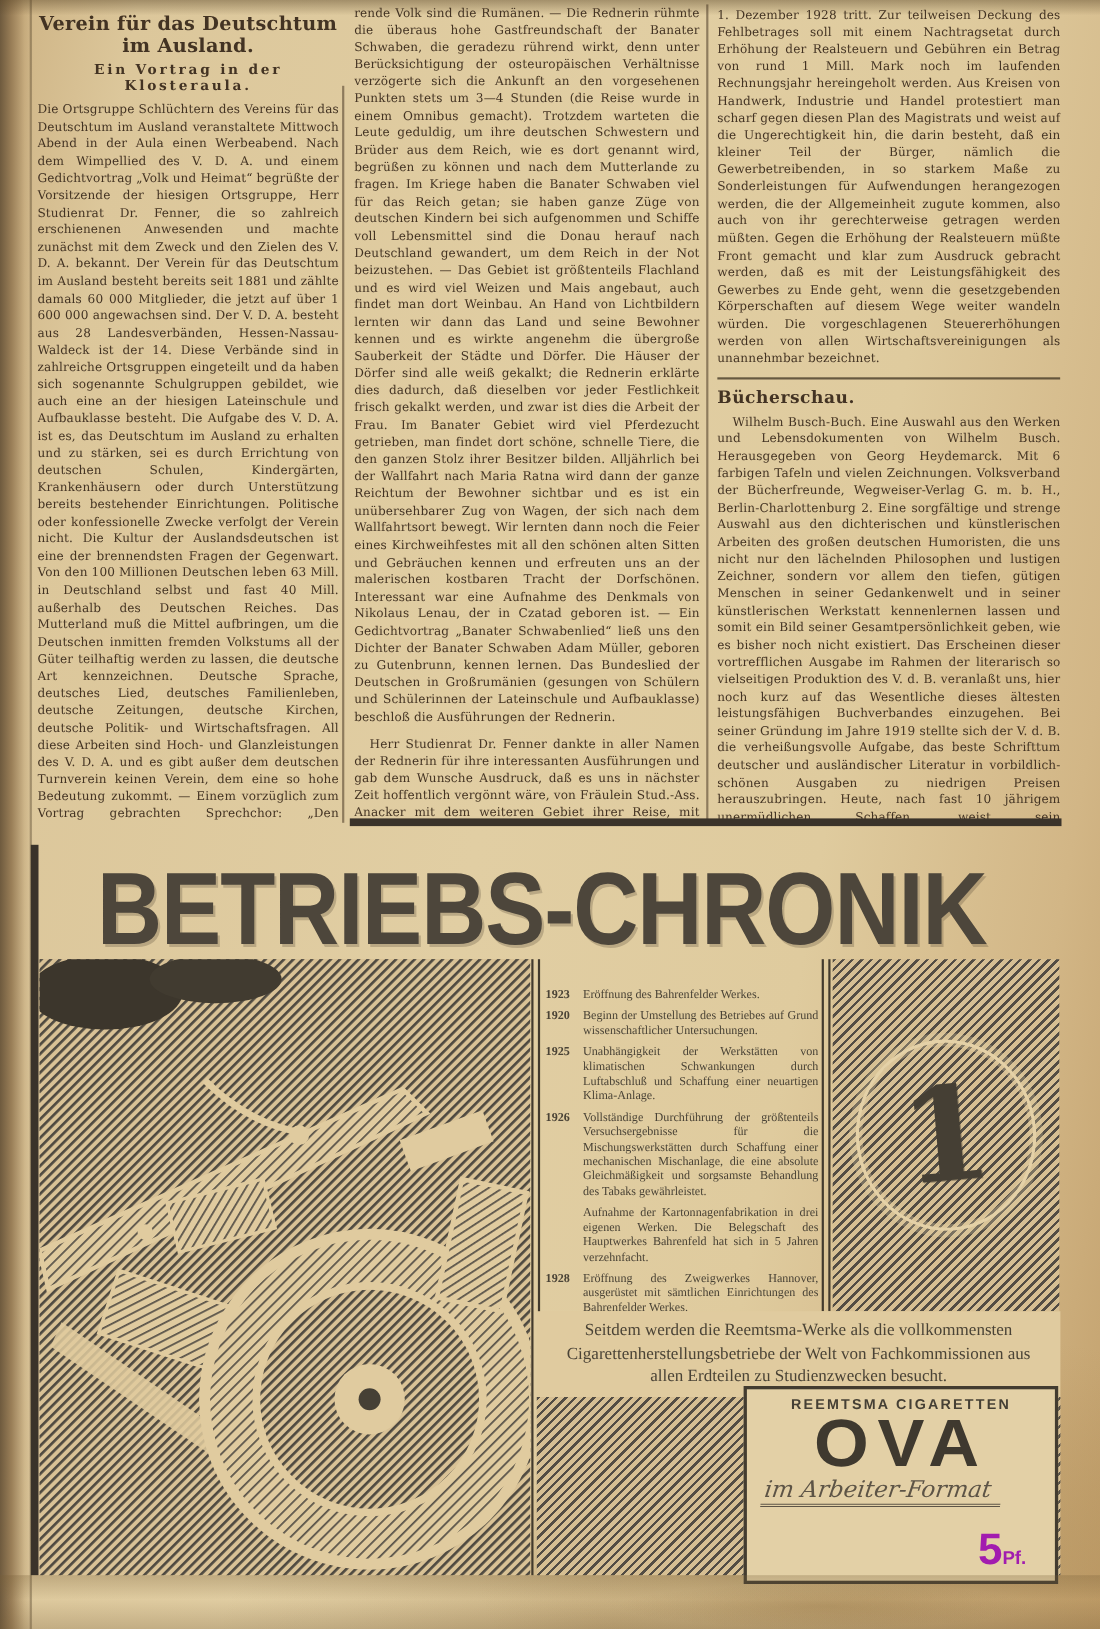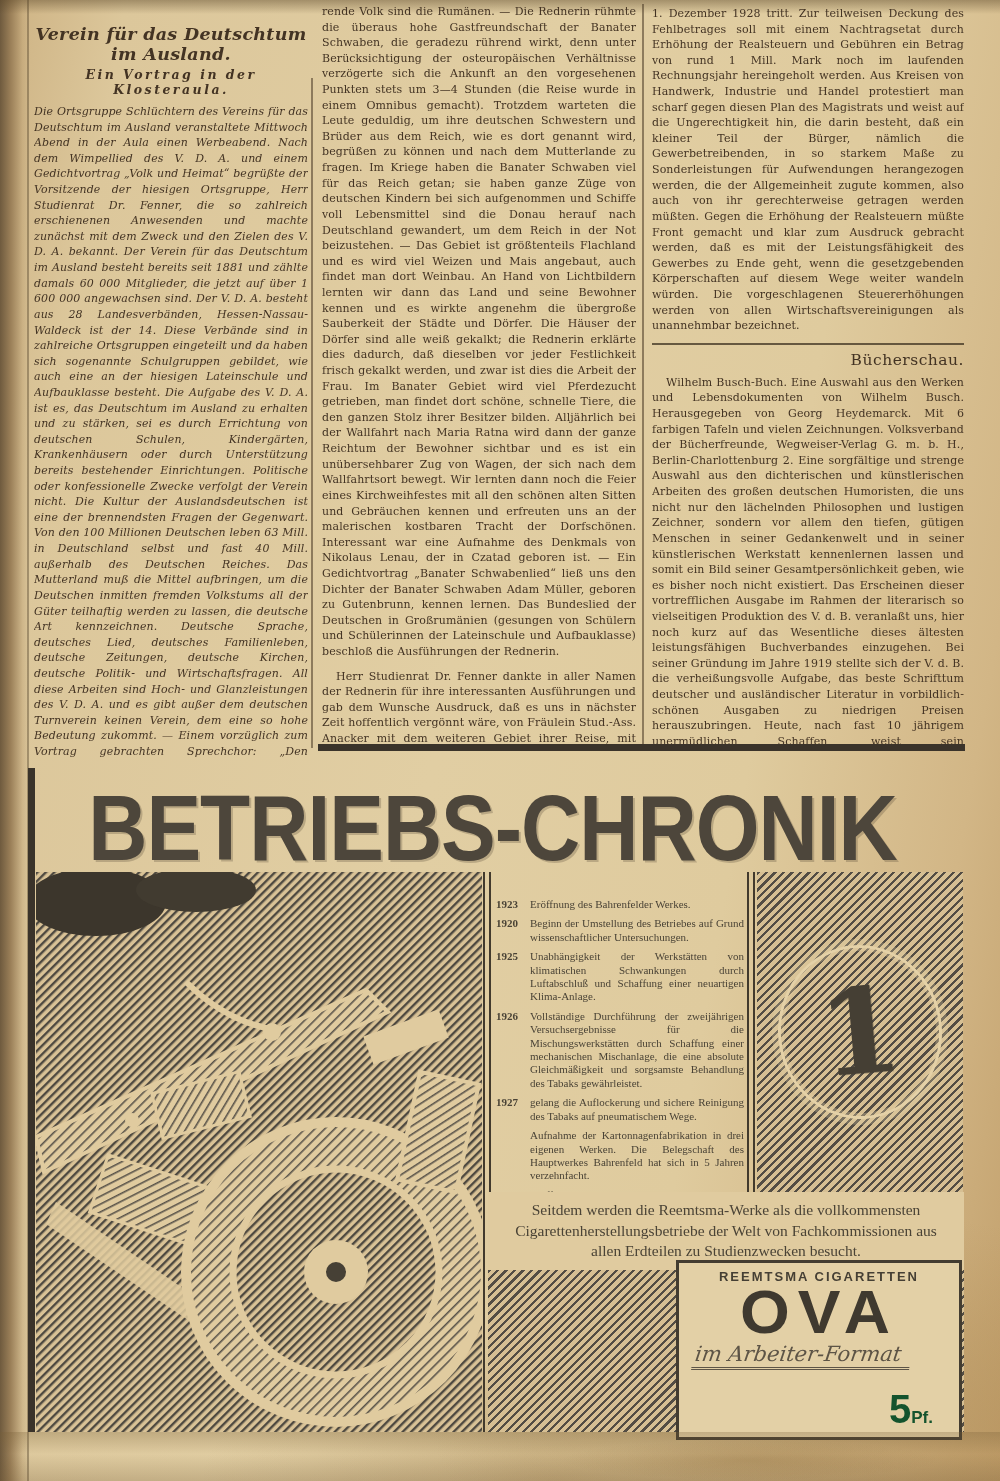--- a/index.html
+++ b/index.html
@@ -14,30 +14,30 @@
   .fold-left{position:absolute;left:0;top:0;width:30px;height:100%;
     background:linear-gradient(90deg,#6e5a3e 0%,#9a7f58 35%,rgba(180,150,105,.35) 75%,rgba(0,0,0,0) 100%);}
   .fold-line{position:absolute;left:27px;top:0;width:2px;height:100%;background:rgba(60,45,25,.35);}
   .top-shade{position:absolute;left:0;top:0;width:100%;height:14px;
     background:linear-gradient(180deg,rgba(90,70,40,.45),rgba(0,0,0,0));}
 
   
   .col{position:absolute;overflow:hidden;text-align:justify;}
   .col p{margin:0 0 9px 0;font-size:11px;line-height:1.42;letter-spacing:.1px;}
   .col p.indent{text-indent:14px;}
-  .col-left{left:34px;top:24px;width:274px;height:736px;font-style:italic;}
+  .col-left{left:34px;top:12px;width:274px;height:736px;}
   .col-mid{left:322px;top:4px;width:314px;height:744px;}
   .col-right{left:652px;top:6px;width:312px;height:740px;}
   .vrule{position:absolute;width:2px;background:rgba(72,57,36,.55);}
   .vrule-1{left:311px;top:78px;height:670px;}
   .vrule-2{left:642px;top:4px;height:744px;}
   .art-title{font-size:17.5px;font-weight:bold;text-align:center;margin:0 0 3px 0;letter-spacing:.3px;}
   .art-sub{font-size:12.5px;text-align:center;margin:0 0 7px 0;letter-spacing:2.5px;}
   .sec-rule{height:2px;background:rgba(62,50,32,.75);margin:4px 0 6px 0;}
-  .sec-title{font-size:15.5px;font-weight:normal;text-align:right;margin:0 0 6px 0;letter-spacing:.5px;}
+  .sec-title{font-size:15.5px;font-weight:bold;text-align:left;margin:0 0 6px 0;letter-spacing:.5px;}
 
   
   .ad-topbar{position:absolute;left:318px;top:744px;width:647px;height:7px;background:#3a332a;}
   .ad-leftbar{position:absolute;left:28px;top:768px;width:7px;height:664px;background:#3a332a;}
   .ad-headline{position:absolute;left:40px;top:774px;width:905px;text-align:center;
     font-family:"Liberation Sans",sans-serif;font-weight:bold;font-size:82px;color:#4d463b;
     letter-spacing:-1px;transform:scaleY(1.14);transform-origin:top center;white-space:nowrap;
     text-shadow:2px 2px 0 rgba(70,60,45,.25);}
   .hatch{background-color:#d6bf93;
     background-image:repeating-linear-gradient(135deg,#534d44 0px,#534d44 2.2px,rgba(0,0,0,0) 2.2px,rgba(0,0,0,0) 6px);}
@@ -63,21 +63,21 @@
     color:#4a4336;text-align:center;}
   .hatch-low{position:absolute;left:488px;top:1270px;width:476px;height:162px;}
   .ova-box{position:absolute;left:676px;top:1260px;width:286px;height:180px;background:#e3d0a6;
     border:3px solid #433c30;box-sizing:border-box;padding:6px 12px 4px 12px;overflow:hidden;}
   .brand-line{font-family:"Liberation Sans",sans-serif;font-weight:bold;font-size:13px;letter-spacing:2px;
     color:#453f34;text-align:center;margin:0;}
   .brand-name{font-family:"Liberation Sans",sans-serif;font-weight:bold;font-size:64px;letter-spacing:8px;
     color:#3f392f;text-align:center;margin:-4px 0 0 0;line-height:1;transform:scaleY(.95);}
   .brand-script{font-family:"DejaVu Serif",serif;font-style:italic;font-size:21px;color:#5d5446;
     margin:-2px 0 0 2px;transform:skewX(-8deg);border-bottom:3px double #5d5446;display:inline-block;padding:0 10px 1px 2px;}
-  .price-wrap{position:absolute;right:26px;bottom:8px;color:#14532d;font-family:"Liberation Sans",sans-serif;font-weight:bold;}
+  .price-wrap{position:absolute;right:26px;bottom:8px;color:#a21caf;font-family:"Liberation Sans",sans-serif;font-weight:bold;}
   .price-num{font-size:40px;line-height:1;}
   .price-unit{font-size:17px;}
   .bottom-crease{position:absolute;left:0;top:1432px;width:100%;height:49px;
     background:linear-gradient(180deg,rgba(120,95,55,.30),rgba(0,0,0,0) 45%,rgba(110,85,50,.25) 100%);}
   .stain-a{position:absolute;left:560px;top:1440px;width:380px;height:40px;border-radius:50%;
     background:radial-gradient(ellipse,rgba(140,108,60,.30),rgba(0,0,0,0) 70%);}
 </style>
 </head>
 <body>
 
@@ -153,25 +153,21 @@
     <div class="chron-row">
       <span class="chron-year">1920</span>
       <span class="chron-text">Beginn der Umstellung des Betriebes auf Grund wissenschaftlicher Untersuchungen.</span>
     </div>
     <div class="chron-row">
       <span class="chron-year">1925</span>
       <span class="chron-text">Unabhängigkeit der Werkstätten von klimatischen Schwankungen durch Luftabschluß und Schaffung einer neuartigen Klima-Anlage.</span>
     </div>
     <div class="chron-row">
       <span class="chron-year">1926</span>
-      <span class="chron-text">Vollständige Durchführung der zweijährigen Versuchsergebnisse für die Mischungswerkstätten durch Schaffung einer mechanischen Mischanlage, die eine absolute Gleichmäßigkeit und sorgsamste Behandlung des Tabaks gewährleistet.</span>
-    </div>
-    <div class="chron-row">
-      <span class="chron-year">1927</span>
-      <span class="chron-text">gelang die Auflockerung und sichere Reinigung des Tabaks auf pneumatischem Wege.</span>
+      <span class="chron-text">Vollständige Durchführung der größtenteils Versuchsergebnisse für die Mischungswerkstätten durch Schaffung einer mechanischen Mischanlage, die eine absolute Gleichmäßigkeit und sorgsamste Behandlung des Tabaks gewährleistet.</span>
     </div>
     <div class="chron-row">
       <span class="chron-year"></span>
       <span class="chron-text">Aufnahme der Kartonnagenfabrikation in drei eigenen Werken. Die Belegschaft des Hauptwerkes Bahrenfeld hat sich in 5 Jahren verzehnfacht.</span>
     </div>
     <div class="chron-row">
       <span class="chron-year">1928</span>
       <span class="chron-text">Eröffnung des Zweigwerkes Hannover, ausgerüstet mit sämtlichen Einrichtungen des Bahrenfelder Werkes.</span>
     </div>
   </div>

